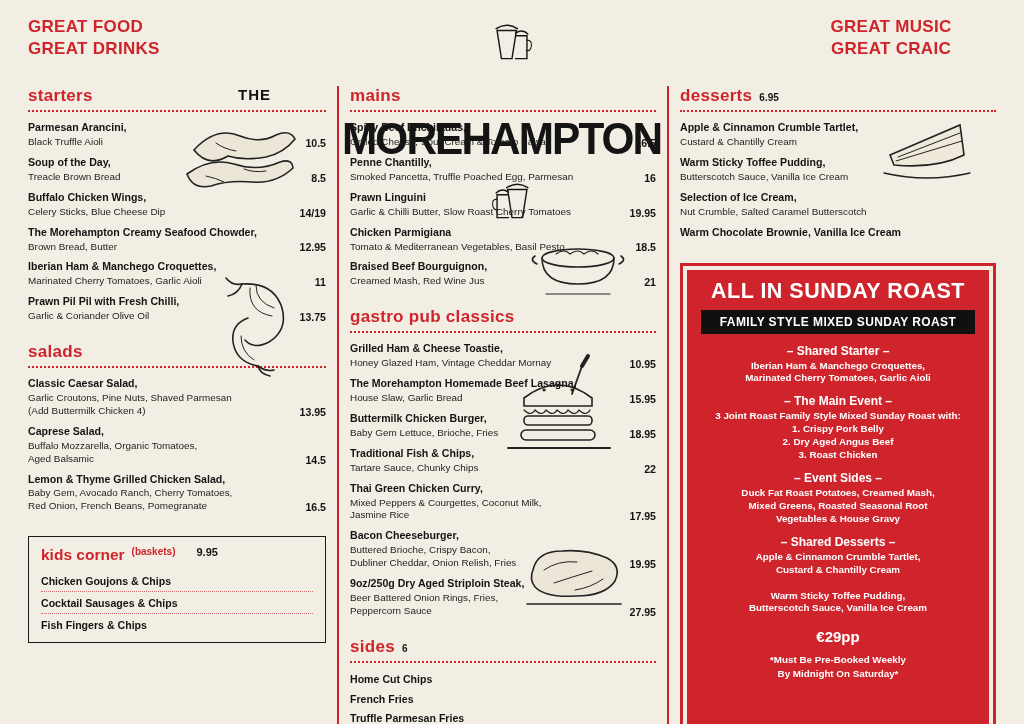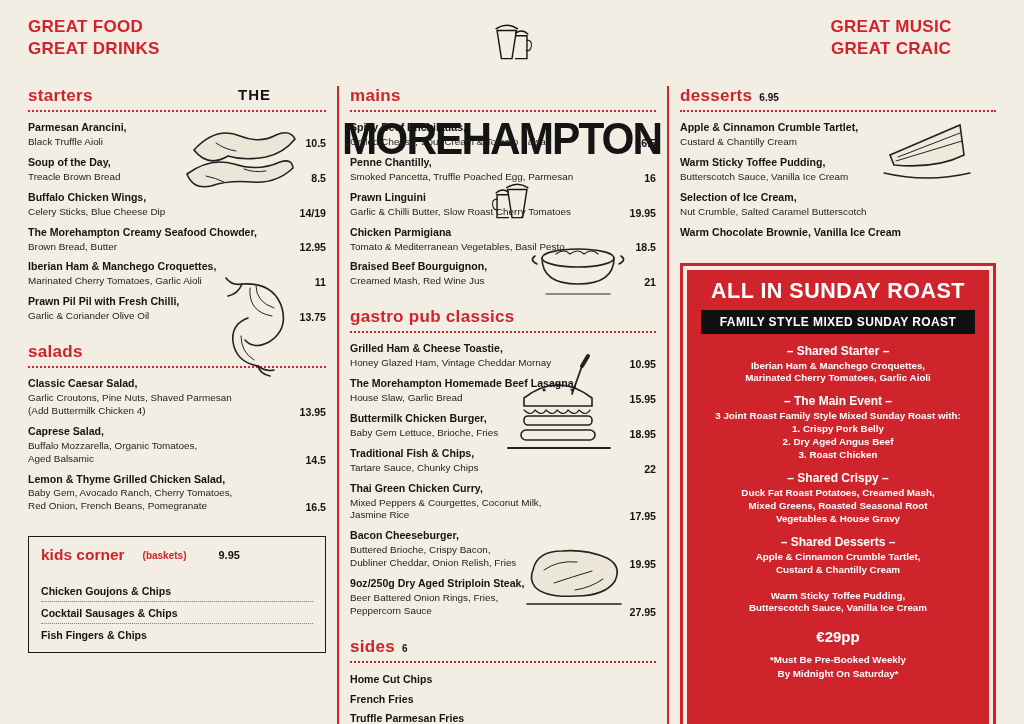--- a/index.html
+++ b/index.html
@@ -45,21 +45,21 @@
   .sec-title{color:var(--red);font-size:17px;font-weight:800;letter-spacing:.3px;}
   .sec-price{font-size:10px;font-weight:800;color:var(--ink);}
   .menu-item{display:flex;gap:10px;margin-bottom:7px;align-items:flex-end;}
   .item-text{flex:1;min-width:0;}
   .item-name{font-weight:700;font-size:10.6px;line-height:1.32;white-space:pre-line;}
   .item-desc{font-size:9.9px;line-height:1.3;white-space:pre-line;color:#1d1d1d;margin-top:1px;}
   .item-price{font-weight:700;font-size:10.6px;white-space:nowrap;}
   .plain-item{font-weight:700;font-size:10.6px;margin-bottom:5.5px;line-height:1.35;}
   
   .kids-box{border:1.5px solid #1a1a1a;padding:9px 12px 7px;margin:4px 0 10px;background:transparent;}
-  .kids-head{display:flex;align-items:center;gap:18px;margin-bottom:16px;}
+  .kids-head{display:flex;align-items:flex-start;gap:7px;margin-bottom:6px;}
   .kids-title{color:var(--red);font-size:15.5px;font-weight:800;}
   .kids-sub{color:var(--red);font-size:10px;font-weight:800;}
   .kids-price{font-size:11px;font-weight:800;margin-left:14px;}
   .kids-item{font-weight:700;font-size:10.6px;padding:5px 0 4px;}
   .kids-item + .kids-item{border-top:1px dotted rgba(208,36,44,.65);}
   
   .roast{flex:1;border:3px solid var(--red);padding:4px;display:flex;margin-top:4px;}
   .roast-inner{
     flex:1;background:var(--red);color:#fff;text-align:center;
     padding:7px 12px 9px;display:flex;flex-direction:column;
@@ -420,21 +420,21 @@
 
               <div class="roast-block">
                 <div class="roast-block-head">– The Main Event –</div>
                 <div class="roast-block-body">3 Joint Roast Family Style Mixed Sunday Roast with:
 1. Crispy Pork Belly
 2. Dry Aged Angus Beef
 3. Roast Chicken</div>
               </div>
 
               <div class="roast-block">
-                <div class="roast-block-head">– Shared Crispy –</div>
+                <div class="roast-block-head">– Event Sides –</div>
                 <div class="roast-block-body">Duck Fat Roast Potatoes, Creamed Mash,
 Mixed Greens, Roasted Seasonal Root
 Vegetables &amp; House Gravy</div>
               </div>
 
               <div class="roast-block">
                 <div class="roast-block-head">– Shared Desserts –</div>
                 <div class="roast-block-body">Apple &amp; Cinnamon Crumble Tartlet,
 Custard &amp; Chantilly Cream
 

